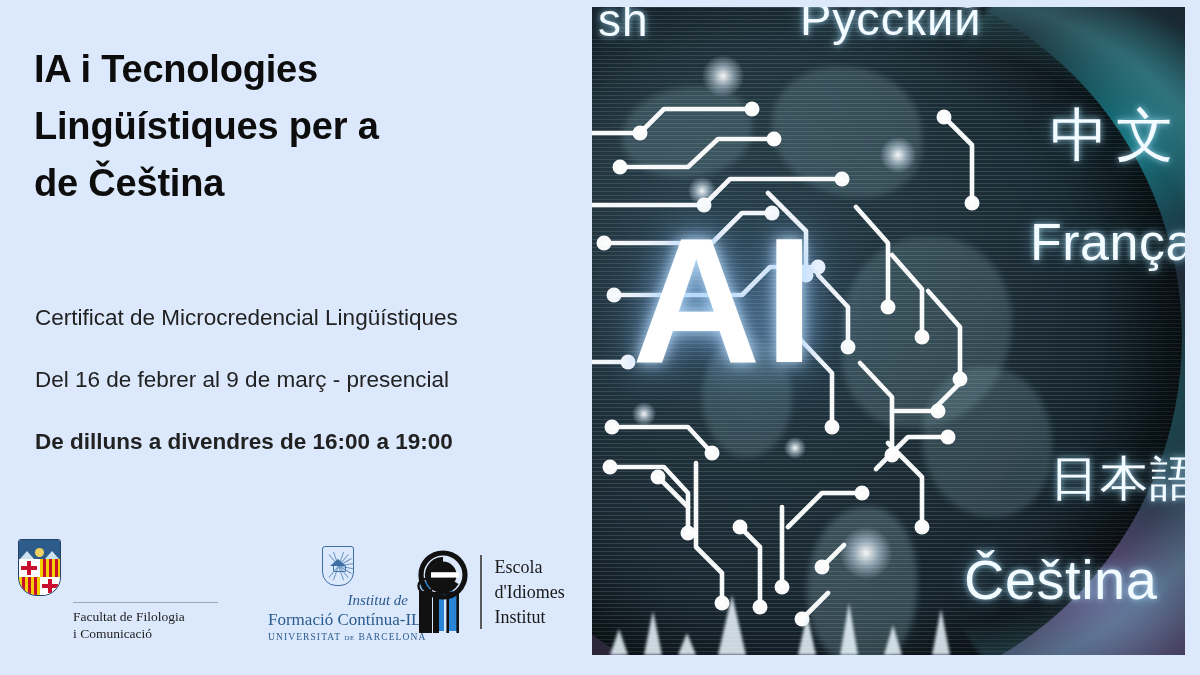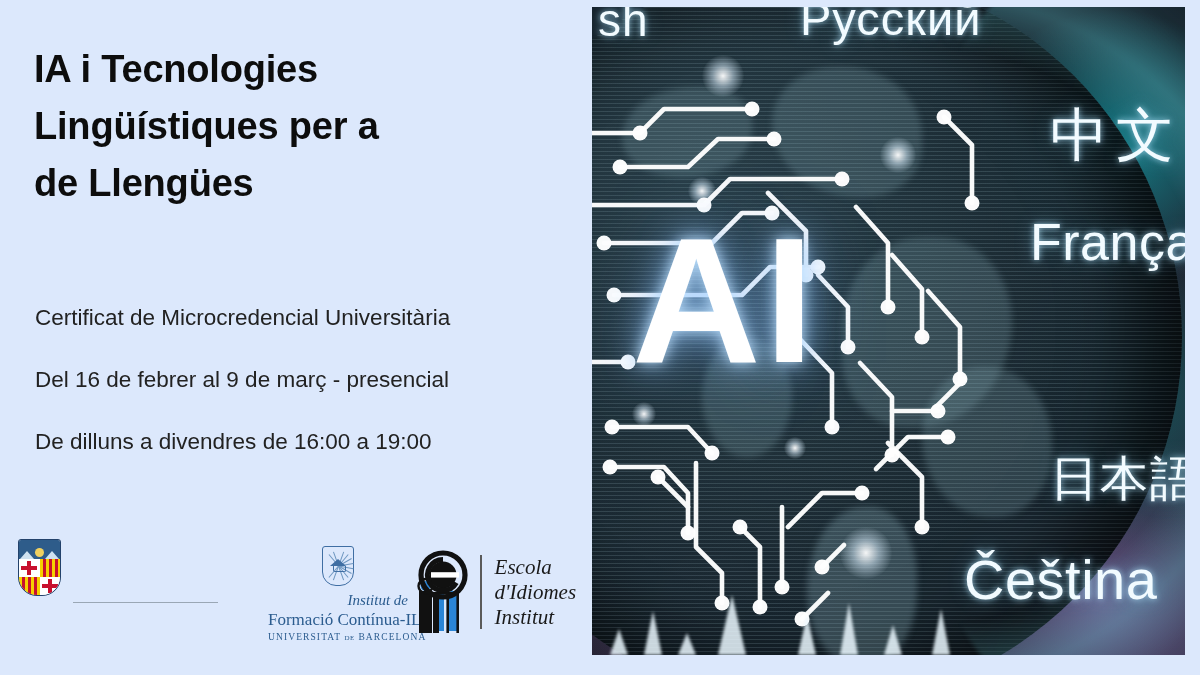--- a/index.html
+++ b/index.html
@@ -54,21 +54,21 @@
   }
   .subtitle-line {
     font-family: "Liberation Sans", sans-serif;
     font-weight: normal;
     font-size: 22.5px;
     line-height: 30px;
     color: #222222;
     margin-bottom: 32px;
     white-space: nowrap;
   }
-  .subtitle-line:last-child { margin-bottom: 16px; }
+  .subtitle-line:last-child { margin-bottom: 16px; font-weight: bold; }
 
   
   .logos-row {
     position: absolute;
     left: 18px;
     top: 536px;
     width: 560px;
     height: 110px;
   }
 
@@ -288,25 +288,24 @@
   }
   .eim-divider {
     width: 1.6px;
     height: 74px;
     background: #5a5a5a;
     margin: 0 13px 0 12px;
     flex: 0 0 auto;
   }
   .eim-words {
     font-family: "Liberation Serif", serif;
-    font-size: 21px;
+    font-size: 18px;
     line-height: 25px;
     color: #1a1a1a;
     white-space: nowrap;
-    font-style: italic;
   }
 
   
   .photo {
     position: absolute;
     left: 592px;
     top: 7px;
     width: 593px;
     height: 648px;
     overflow: hidden;
@@ -416,25 +415,25 @@
 </head>
 <body>
 
 <div id="poster">
 
   <div class="left-panel">
 
     <div class="title-block">
       <div class="title-line">IA i Tecnologies</div>
       <div class="title-line">Lingüístiques per a</div>
-      <div class="title-line">de Llengües</div>
+      <div class="title-line">de Čeština</div>
     </div>
 
     <div class="subtitle-block">
-      <div class="subtitle-line">Certificat de Microcredencial Universitària</div>
+      <div class="subtitle-line">Certificat de Microcredencial Lingüístiques</div>
       <div class="subtitle-line">Del 16 de febrer al 9 de març - presencial</div>
       <div class="subtitle-line">De dilluns a divendres de 16:00 a 19:00</div>
     </div>
 
     <div class="logos-row">
 
       <div class="logo-ub">
         <div class="ub-top">
           <div class="ub-crest">
             <div class="ub-crest-shield">
@@ -446,20 +445,24 @@
                 <div class="ub-q cross"></div>
                 <div class="ub-q stripes"></div>
                 <div class="ub-q stripes"></div>
                 <div class="ub-q cross"></div>
               </div>
             </div>
             <div class="ub-crest-ring"></div>
           </div>
         </div>
         <div class="ub-rule"></div>
+        <div class="ub-faculty">
+          <div>Facultat de Filologia</div>
+          <div>i Comunicació</div>
+        </div>
       </div>
 
       <div class="logo-il3">
         <div class="il3-mark">
           <div class="il3-shield"></div>
           <div class="il3-ray" style="transform: rotate(200deg);"></div>
           <div class="il3-ray" style="transform: rotate(220deg);"></div>
           <div class="il3-ray" style="transform: rotate(240deg);"></div>
           <div class="il3-ray" style="transform: rotate(260deg);"></div>
           <div class="il3-ray" style="transform: rotate(280deg);"></div>

